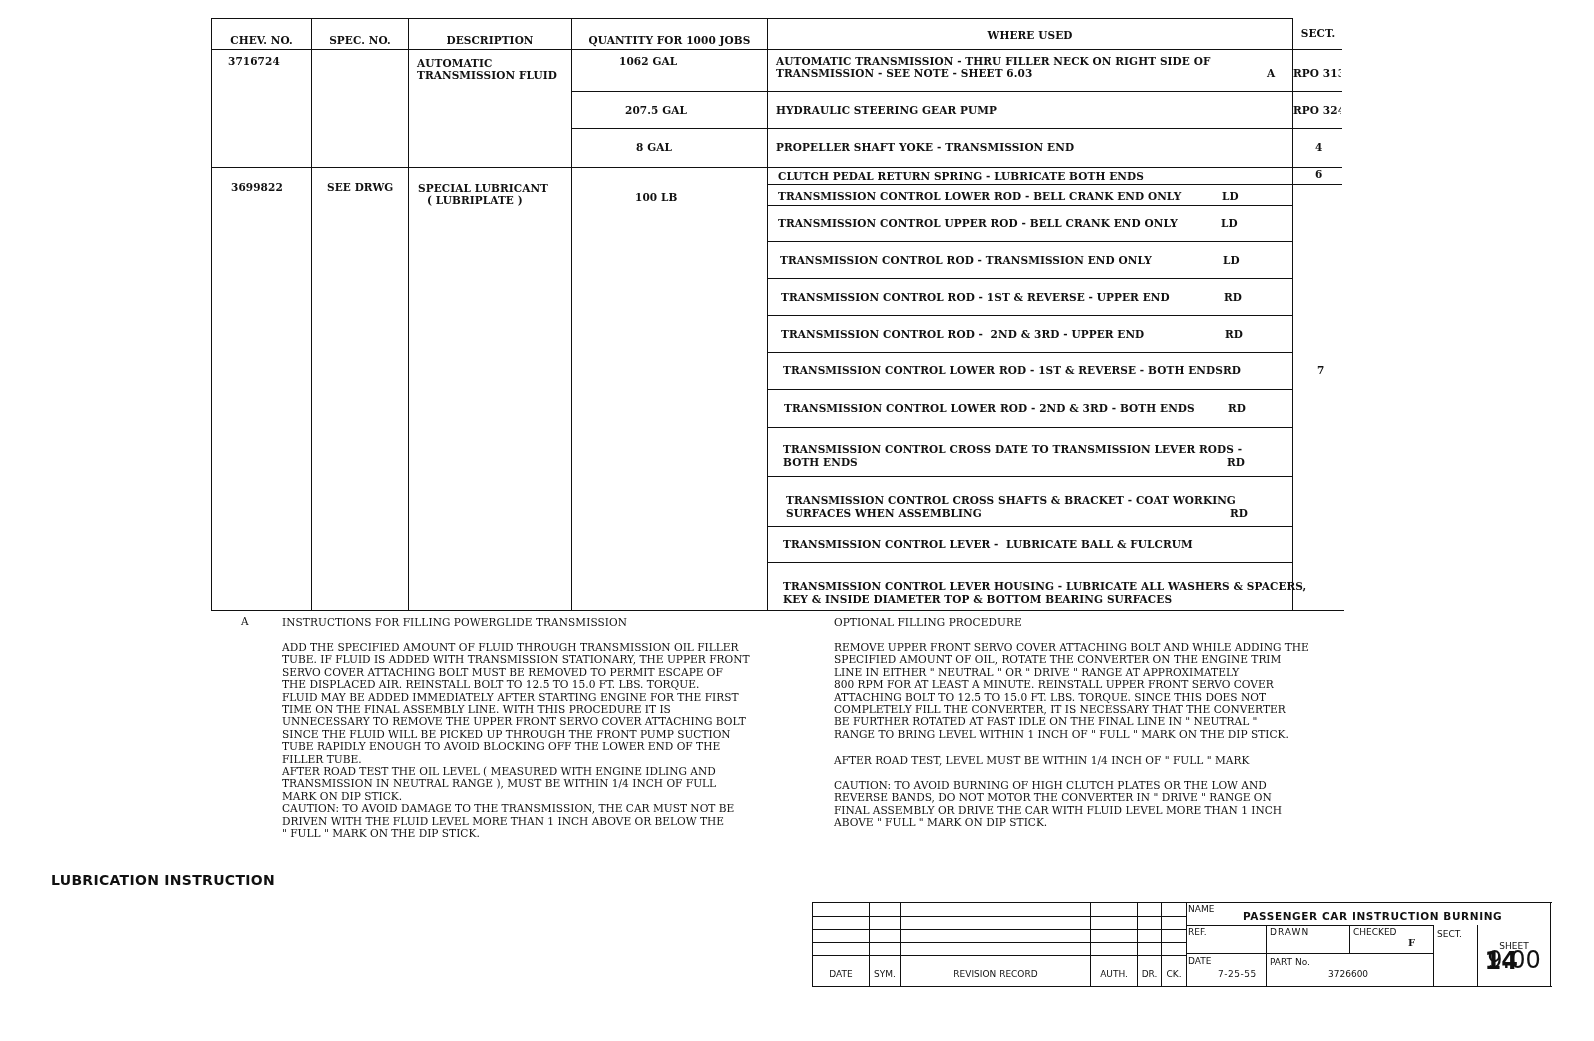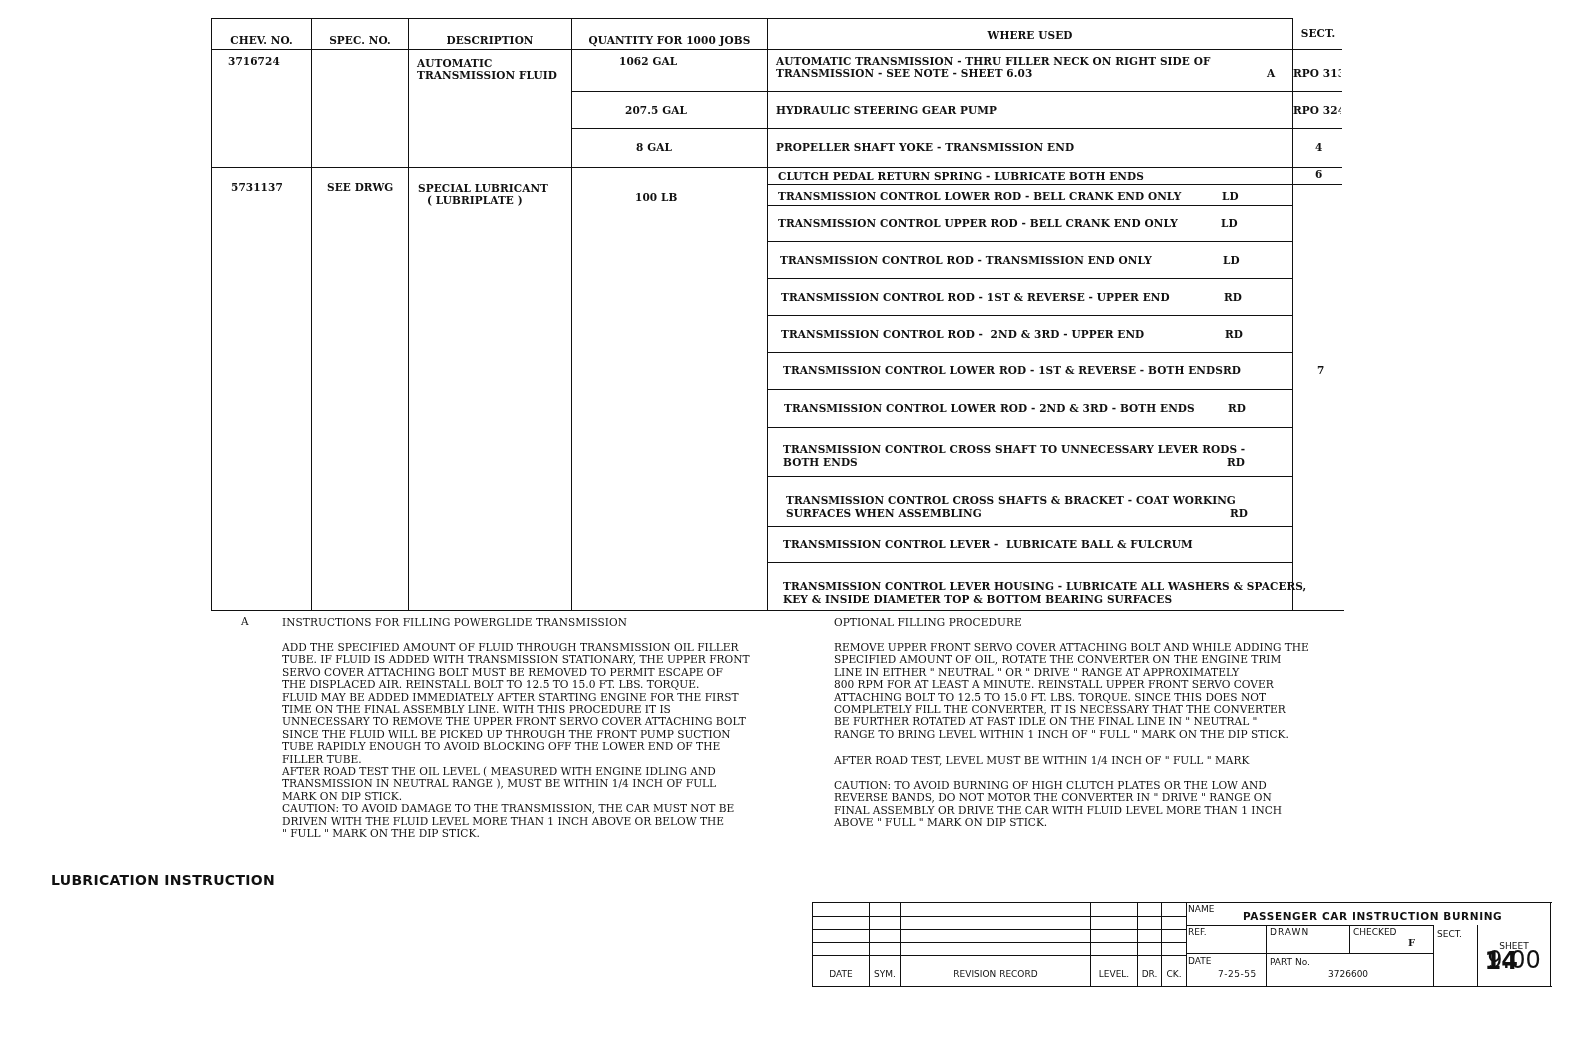--- a/index.html
+++ b/index.html
@@ -74,21 +74,21 @@
       <div class="cell serif" style="left:1293px; top:104px; overflow:hidden; width:48px;">RPO 324</div>
     </div>
     <div>
       <div class="cell serif" style="left:636px; top:141px;">8 GAL</div>
       <div class="cell serif" style="left:776px; top:141px;">PROPELLER SHAFT YOKE - TRANSMISSION END</div>
       <div class="cell serif" style="left:1315px; top:141px;">4</div>
     </div>
   </div>
 
   <div>
-    <div class="cell serif" style="left:231px; top:181px;">5731137</div>
+    <div class="cell serif" style="left:231px; top:181px;">3699822</div>
     <div class="cell serif" style="left:327px; top:181px;">SEE DRWG</div>
     <div class="cell serif" style="left:418px; top:182px;">SPECIAL LUBRICANT</div>
     <div class="cell serif" style="left:427px; top:194px;">( LUBRIPLATE )</div>
     <div class="cell serif" style="left:635px; top:191px;">100 LB</div>
 
     <div>
       <div class="cell serif" style="left:778px; top:170px;">CLUTCH PEDAL RETURN SPRING - LUBRICATE BOTH ENDS</div>
       <div class="cell serif" style="left:1315px; top:168px;">6</div>
     </div>
     <div>
@@ -114,21 +114,21 @@
     <div>
       <div class="cell serif" style="left:783px; top:364px;">TRANSMISSION CONTROL LOWER ROD - 1ST &amp; REVERSE - BOTH ENDS</div>
       <div class="cell serif" style="left:1223px; top:364px;">RD</div>
       <div class="cell serif" style="left:1317px; top:364px;">7</div>
     </div>
     <div>
       <div class="cell serif" style="left:784px; top:402px;">TRANSMISSION CONTROL LOWER ROD - 2ND &amp; 3RD - BOTH ENDS</div>
       <div class="cell serif" style="left:1228px; top:402px;">RD</div>
     </div>
     <div>
-      <div class="cell serif" style="left:783px; top:443px;">TRANSMISSION CONTROL CROSS SHAFT TO UNNECESSARY LEVER RODS -</div>
+      <div class="cell serif" style="left:783px; top:443px;">TRANSMISSION CONTROL CROSS DATE TO TRANSMISSION LEVER RODS -</div>
       <div class="cell serif" style="left:783px; top:456px;">BOTH ENDS</div>
       <div class="cell serif" style="left:1227px; top:456px;">RD</div>
     </div>
     <div>
       <div class="cell serif" style="left:786px; top:494px;">TRANSMISSION CONTROL CROSS SHAFTS &amp; BRACKET - COAT WORKING</div>
       <div class="cell serif" style="left:786px; top:507px;">SURFACES WHEN ASSEMBLING</div>
       <div class="cell serif" style="left:1230px; top:507px;">RD</div>
     </div>
     <div>
       <div class="cell serif" style="left:783px; top:538px; white-space:pre;">TRANSMISSION CONTROL LEVER -  LUBRICATE BALL &amp; FULCRUM</div>
@@ -198,21 +198,21 @@
   <div class="line-v" style="left:1186px; top:902px; height:84px;"></div>
   <div class="line-v" style="left:1266px; top:925px; height:61px;"></div>
   <div class="line-v" style="left:1349px; top:925px; height:28px;"></div>
   <div class="line-v" style="left:1433px; top:925px; height:61px;"></div>
   <div class="line-v" style="left:1477px; top:925px; height:61px;"></div>
   <div class="line-v" style="left:1550px; top:902px; height:84px;"></div>
 
   <div class="tb-label" style="left:812px; top:969px; width:58px; text-align:center;">DATE</div>
   <div class="tb-label" style="left:870px; top:969px; width:30px; text-align:center;">SYM.</div>
   <div class="tb-label" style="left:901px; top:969px; width:189px; text-align:center;">REVISION RECORD</div>
-  <div class="tb-label" style="left:1091px; top:969px; width:46px; text-align:center;">LEVEL.</div>
+  <div class="tb-label" style="left:1091px; top:969px; width:46px; text-align:center;">AUTH.</div>
   <div class="tb-label" style="left:1138px; top:969px; width:23px; text-align:center;">DR.</div>
   <div class="tb-label" style="left:1162px; top:969px; width:24px; text-align:center;">CK.</div>
 
   <div class="tb-label" style="left:1188px; top:904px;">NAME</div>
   <div class="tb-label sans" style="left:1243px; top:910px; font-size:10.5px; letter-spacing:0.6px;">PASSENGER CAR INSTRUCTION BURNING</div>
 
   <div class="tb-label" style="left:1188px; top:927px;">REF.</div>
   <div class="tb-label" style="left:1270px; top:927px; letter-spacing:1px;">DRAWN</div>
   <div class="tb-label" style="left:1353px; top:927px;">CHECKED</div>
   <div class="abs serif" style="left:1408px; top:937px; font-size:10px;">F</div>

